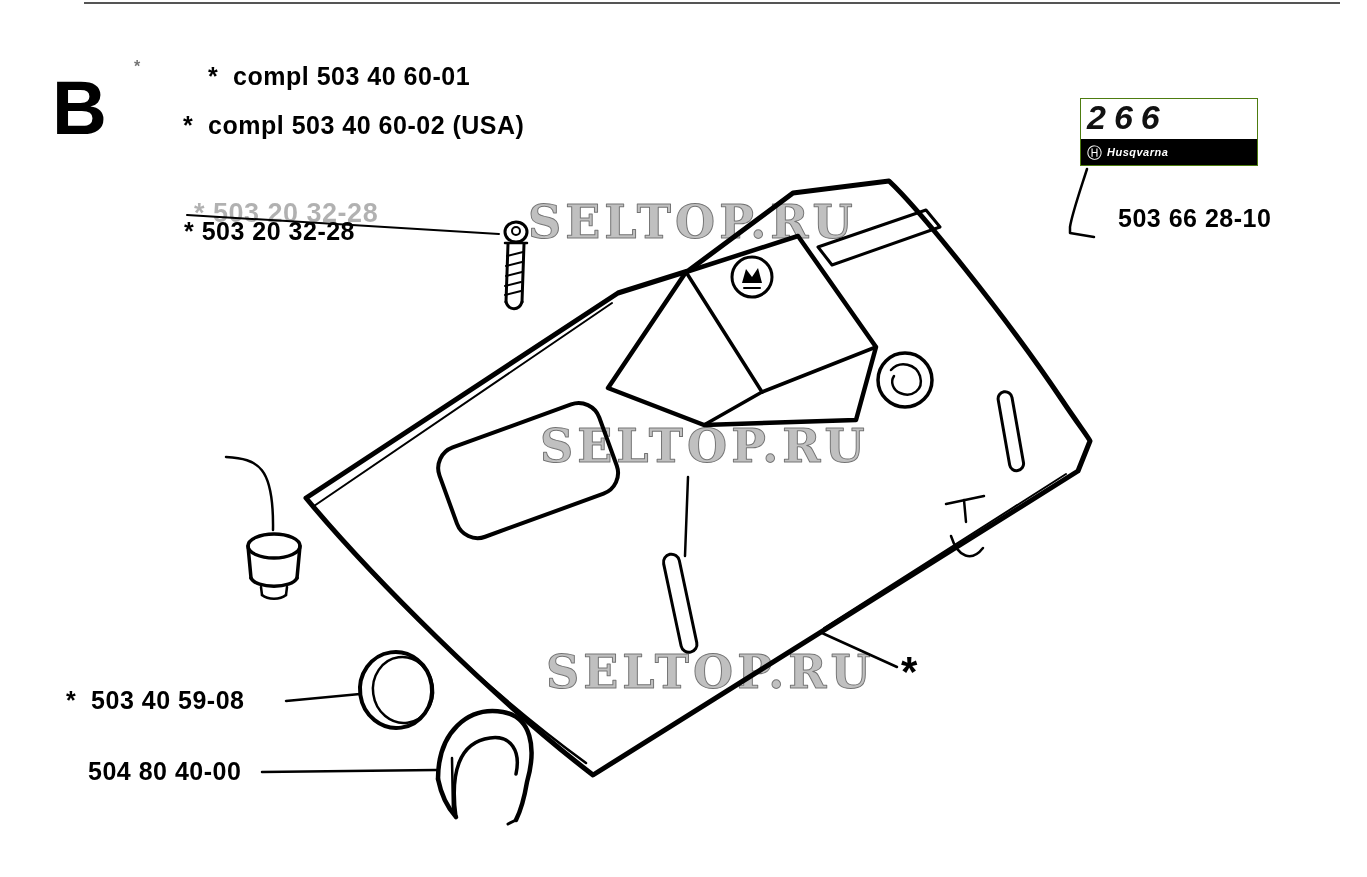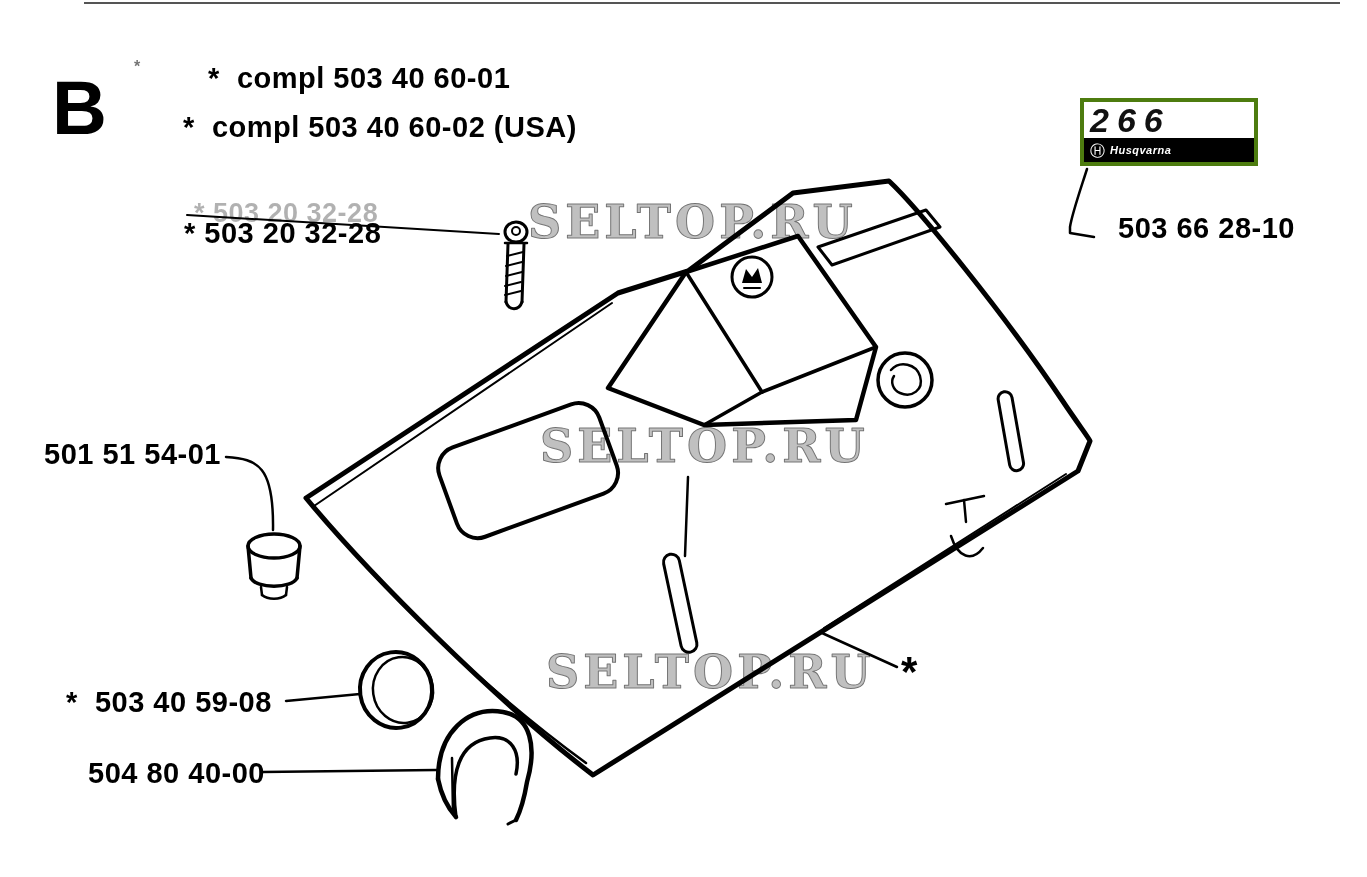--- a/index.html
+++ b/index.html
@@ -8,21 +8,21 @@
     width:1367px;height:877px;
     background:#fff;
     overflow:hidden;
     font-family:"Liberation Sans", sans-serif;
     color:#000;
   }
   svg{position:absolute;left:0;top:0;}
   .callout{
     position:absolute;
     font-weight:700;
-    font-size:29px;
+    font-size:25px;
     letter-spacing:0.5px;
     white-space:pre;
     color:#000;
     z-index:5;
   }
   .section-letter{
     position:absolute;
     font-weight:800;
     font-size:76px;
     line-height:1;
@@ -46,21 +46,21 @@
     font-size:46px;
     fill:#8e8e8e;
     opacity:0.55;
     letter-spacing:4px;
   }
   
   .decal{
     position:absolute;
     left:1080px;top:98px;
     width:178px;height:68px;
-    border:4px solid #4d7c0f;
+    border:1px solid #4d7c0f;
     background:#fff;
     box-sizing:border-box;
     display:flex;flex-direction:column;
     z-index:5;
   }
   .decal-model{
     flex:1;
     font-size:34px;
     font-weight:900;
     font-style:italic;
@@ -205,23 +205,22 @@
   <div class="callout stray" style="left:134px;top:58px;">*</div>
 
   <div class="callout" style="left:208px;top:62px;">*  compl 503 40 60-01</div>
 
   <div class="callout" style="left:183px;top:111px;">*  compl 503 40 60-02 (USA)</div>
 
   <div class="callout ghost" style="left:194px;top:198px;">* 503 20 32-28</div>
 
   <div class="callout" style="left:184px;top:217px;">* 503 20 32-28</div>
 
-  <div class="callout" style="left:1118px;top:212px;">503 66 28-10</div>
-
-  <div class="callout" style="left:44px;top:438px;">501 51 54-01</div>
+  <div class="callout" style="left:1118px;top:204px;">503 66 28-10</div>
+
 
   <div class="callout" style="left:66px;top:686px;">*  503 40 59-08</div>
 
   <div class="callout" style="left:88px;top:757px;text-align:center;">504 80 40-00</div>
 
   <div class="callout asterisk-big" style="left:901px;top:648px;">*</div>
 
   <div class="decal">
     <div class="decal-model">266</div>
     <div class="decal-bar">

